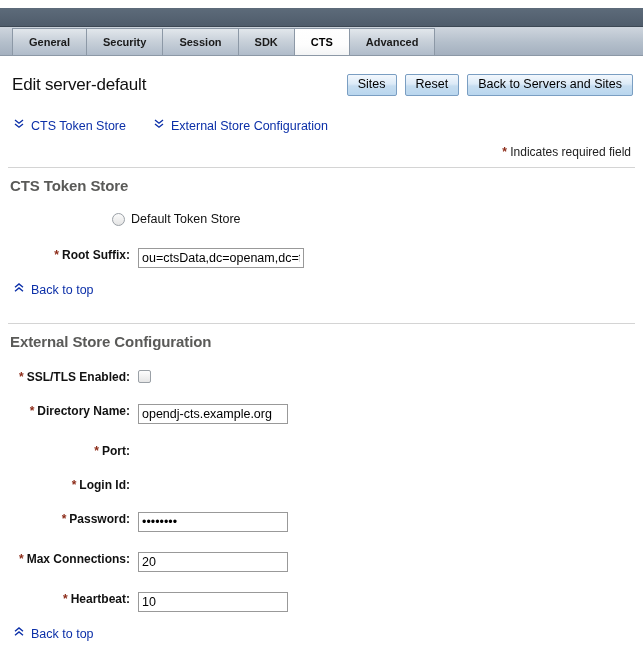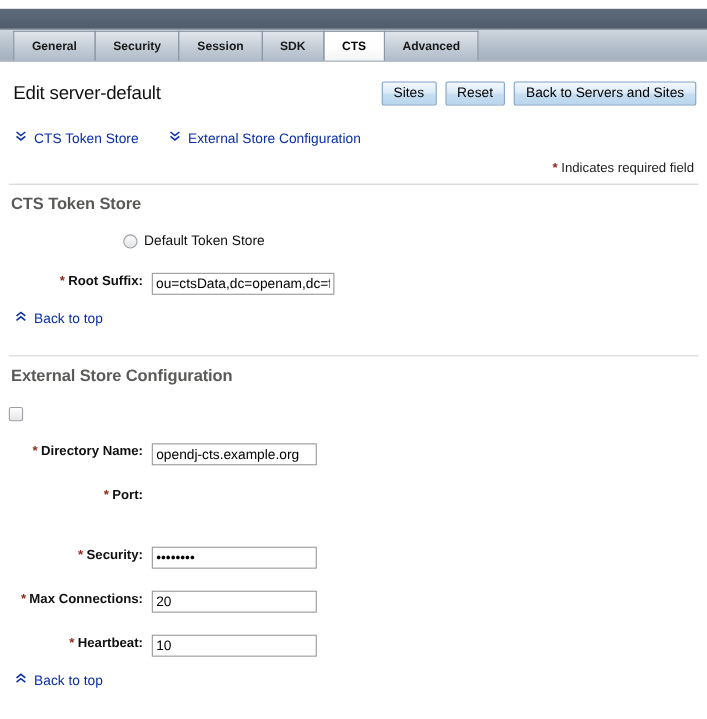--- a/index.html
+++ b/index.html
@@ -316,42 +316,48 @@
       <span>Back to top</span>
     </a>
   </div>
 
   <div class="sec-gap"></div>
 
   <hr class="hr">
   <div class="section-title">External Store Configuration</div>
 
   <div class="frow">
+    <div class="flabel">
+      <span class="star">*</span><span>SSL/TLS Enabled:</span>
+    </div>
     <span class="chk"></span>
   </div>
 
   <div class="frow">
     <div class="flabel">
       <span class="star">*</span><span>Directory Name:</span>
     </div>
     <input class="txt wide" type="text" value="opendj-cts.example.org" style="">
   </div>
 
   <div class="frow">
     <div class="flabel">
       <span class="star">*</span><span>Port:</span>
     </div>
   </div>
 
   <div class="frow">
-  </div>
-
-  <div class="frow">
-    <div class="flabel">
-      <span class="star">*</span><span>Security:</span>
+    <div class="flabel">
+      <span class="star">*</span><span>Login Id:</span>
+    </div>
+  </div>
+
+  <div class="frow">
+    <div class="flabel">
+      <span class="star">*</span><span>Password:</span>
     </div>
     <input class="txt wide" type="text" value="••••••••" style="">
   </div>
 
   <div class="frow">
     <div class="flabel">
       <span class="star">*</span><span>Max Connections:</span>
     </div>
     <input class="txt wide" type="text" value="20" style="">
   </div>

